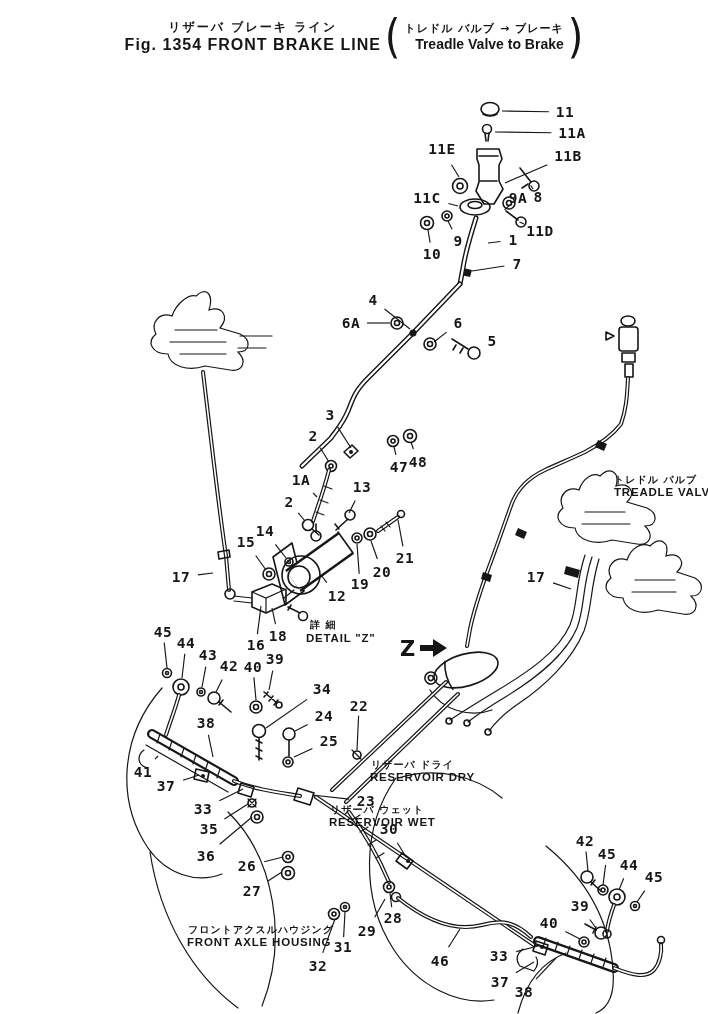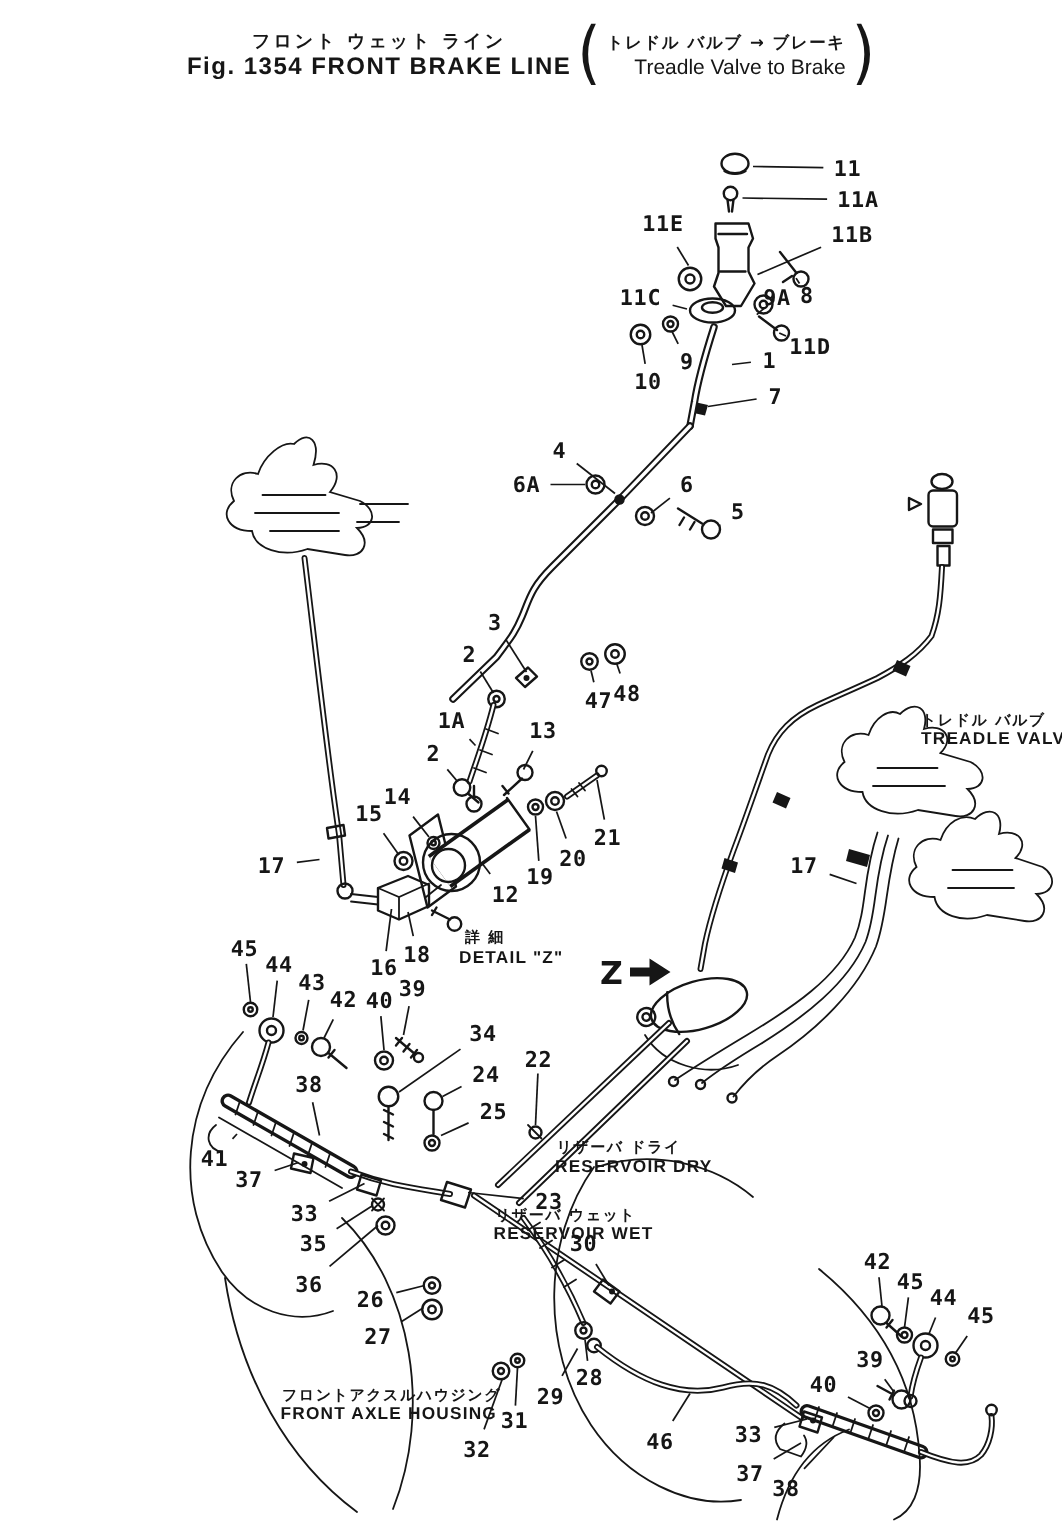--- a/index.html
+++ b/index.html
@@ -4,21 +4,21 @@
 <style>
   html,body{margin:0;padding:0;background:#e8e8e4;}
   .page{position:relative;width:708px;height:1014px;background:#ffffff;margin:0 auto;overflow:hidden;
         font-family:"Liberation Sans",sans-serif;color:#161616;}
   header{position:absolute;top:16px;left:0;width:708px;display:flex;justify-content:center;align-items:center;gap:4px;}
   .h-left{text-align:center;}
   .h-left .jp{font-size:12px;font-weight:700;letter-spacing:2px;font-family:"DejaVu Sans",sans-serif;}
   .h-left .en{font-size:16px;font-weight:700;letter-spacing:1px;}
   .h-right{text-align:right;}
   .h-right .jp{font-size:11px;font-weight:700;letter-spacing:1px;font-family:"DejaVu Sans",sans-serif;}
-  .h-right .en{font-size:14px;font-weight:400;}
+  .h-right .en{font-size:14px;font-weight:700;}
   .paren{font-size:40px;font-weight:400;line-height:40px;transform:scaleY(1.15);font-family:"DejaVu Sans",sans-serif;}
   svg.diagram{position:absolute;left:0;top:0;}
   .ink{stroke:#161616;fill:none;stroke-width:1.6;stroke-linecap:round;stroke-linejoin:round;}
   .thin{stroke:#161616;fill:none;stroke-width:1.2;stroke-linecap:round;}
   .fillink{fill:#161616;stroke:none;}
   .tube-out{stroke:#161616;fill:none;stroke-width:5;stroke-linecap:round;stroke-linejoin:round;}
   .tube-in{stroke:#ffffff;fill:none;stroke-width:2.2;stroke-linecap:round;stroke-linejoin:round;}
   .tubet-out{stroke:#161616;fill:none;stroke-width:4;stroke-linecap:round;stroke-linejoin:round;}
   .tubet-in{stroke:#ffffff;fill:none;stroke-width:1.6;stroke-linecap:round;stroke-linejoin:round;}
   .band-out{stroke:#161616;fill:none;stroke-width:10;stroke-linecap:round;}
@@ -31,21 +31,21 @@
   .dlabel-jp{font-family:"DejaVu Sans",sans-serif;font-size:10px;font-weight:700;fill:#161616;letter-spacing:1px;}
   .zmark{font-family:"DejaVu Sans",sans-serif;font-size:21px;font-weight:800;fill:#161616;}
 </style>
 </head>
 <body>
 
 <div class="page">
 
   <header>
     <div class="h-left">
-      <div class="jp">フロント ウェット ライン</div>
+      <div class="jp">リザーバ ブレーキ ライン</div>
       <div class="en">Fig. 1354 FRONT BRAKE LINE</div>
     </div>
     <div class="paren">(</div>
     <div class="h-right">
       <div class="jp">トレドル バルブ → ブレーキ</div>
       <div class="en">Treadle Valve to Brake</div>
     </div>
     <div class="paren">)</div>
   </header>
 

